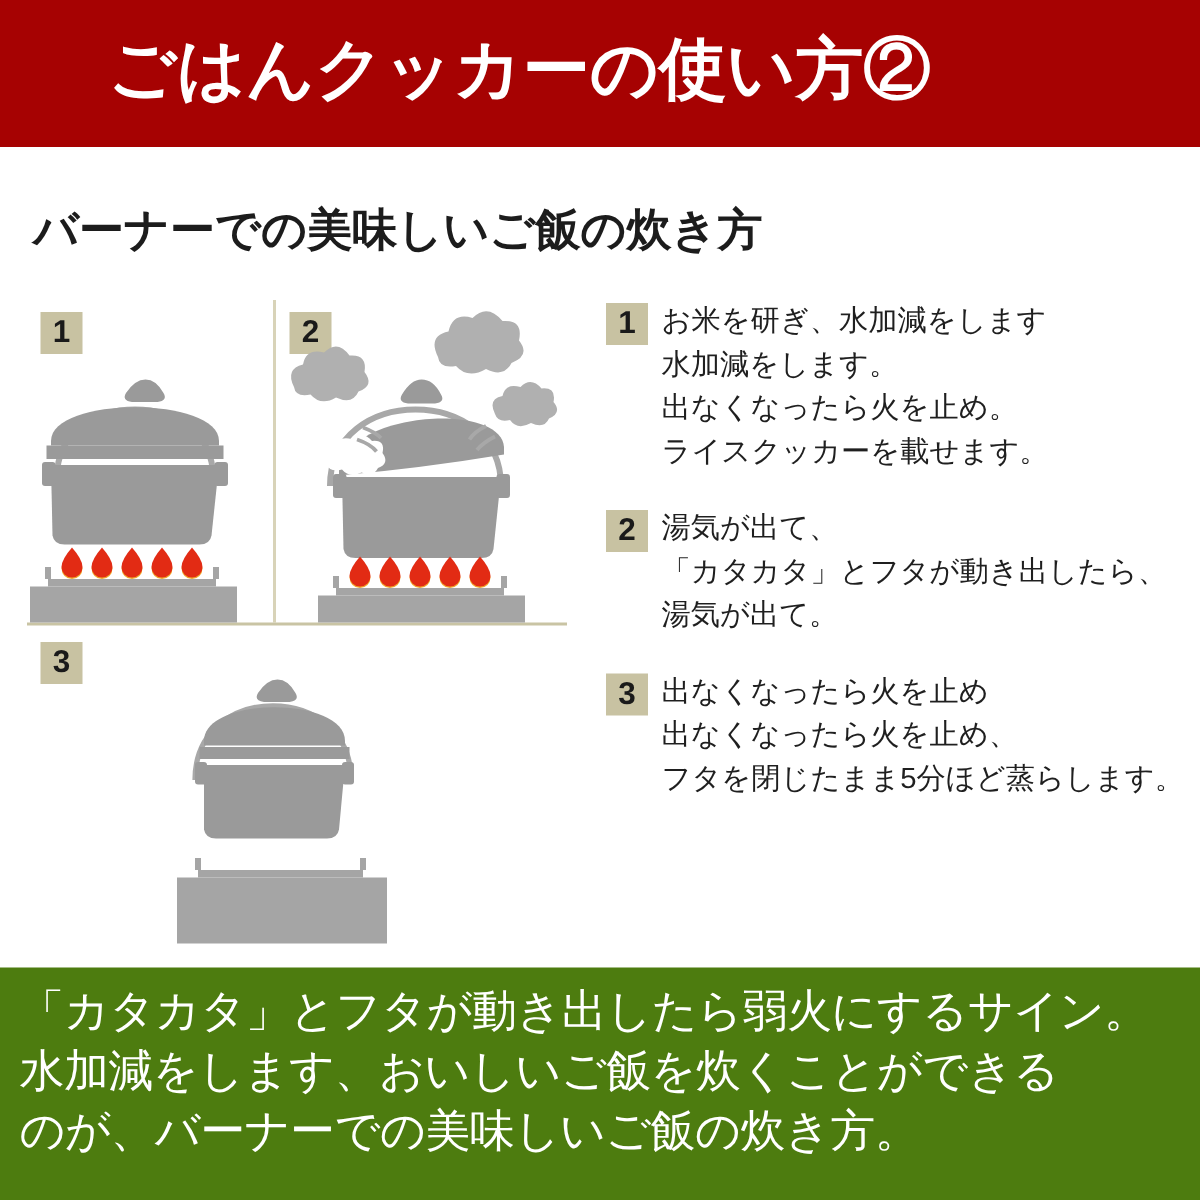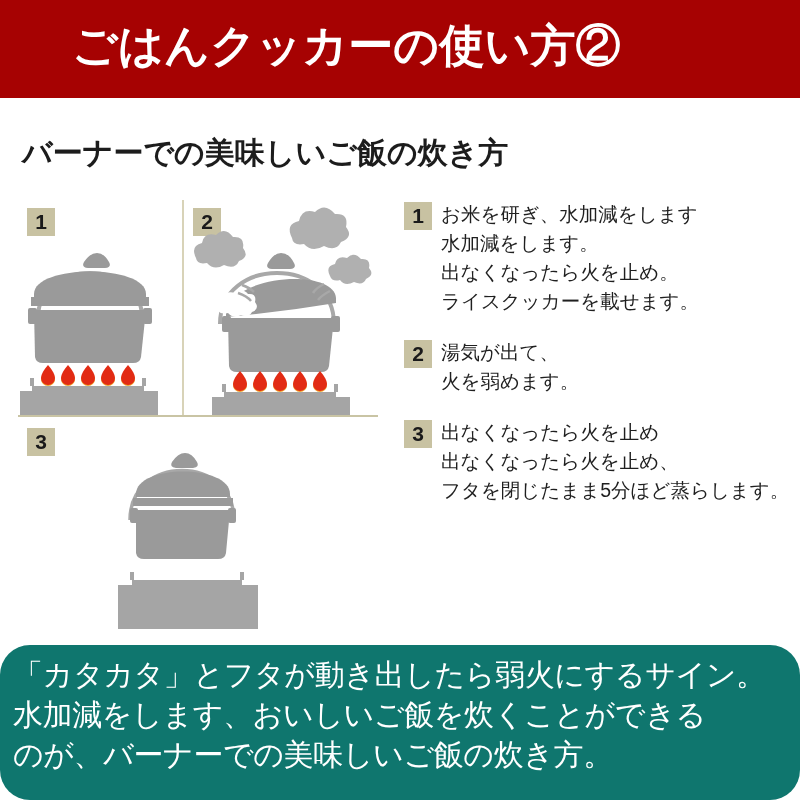--- a/index.html
+++ b/index.html
@@ -117,22 +117,21 @@
   }
   .step-line { white-space: nowrap; }
 
   
   .footer-band {
     position: absolute;
     left: 0;
     top: 645px;
     width: 800px;
     height: 155px;
-    background: #0f766e;
-    border-radius: 30px;
+    background: #4d7c0f;
   }
   .footer-lines {
     position: absolute;
     left: 13px;
     top: 10px;
     color: #ffffff;
     font-size: 30px;
     line-height: 40px;
     letter-spacing: -0.4px;
     white-space: nowrap;
@@ -272,21 +271,22 @@
       <div class="step-line">水加減をします。</div>
       <div class="step-line">出なくなったら火を止め。</div>
       <div class="step-line">ライスクッカーを載せます。</div>
     </div>
   </div>
 
   <div class="step">
     <div class="badge">2</div>
     <div class="step-lines">
       <div class="step-line">湯気が出て、</div>
-      <div class="step-line">火を弱めます。</div>
+      <div class="step-line">「カタカタ」とフタが動き出したら、</div>
+      <div class="step-line">湯気が出て。</div>
     </div>
   </div>
 
   <div class="step">
     <div class="badge">3</div>
     <div class="step-lines">
       <div class="step-line">出なくなったら火を止め</div>
       <div class="step-line">出なくなったら火を止め、</div>
       <div class="step-line">フタを閉じたまま5分ほど蒸らします。</div>
     </div>

